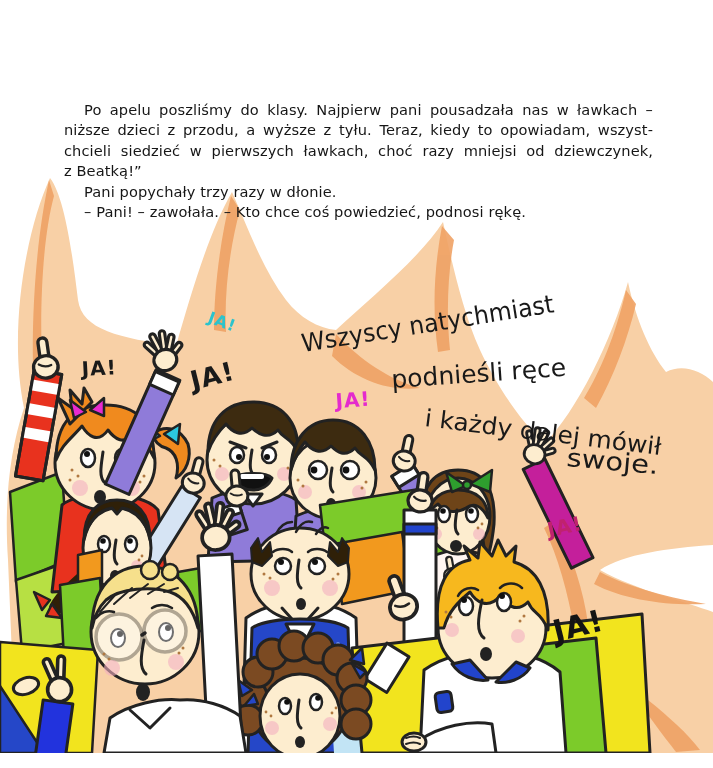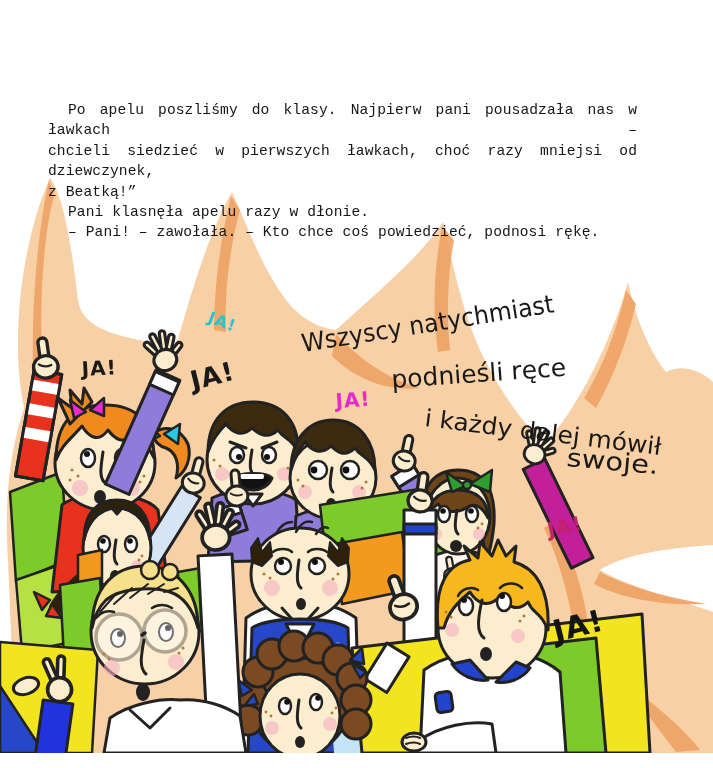--- a/index.html
+++ b/index.html
@@ -1,19 +1,19 @@
 <!DOCTYPE html>
 <html><head>
 <meta charset="utf-8">
 <style>
   html,body{margin:0;padding:0;background:#ffffff;}
   body{width:713px;height:768px;position:relative;overflow:hidden;font-family:"DejaVu Sans",sans-serif;}
   .canvas{position:absolute;left:0;top:0;z-index:1;}
-  .story{position:absolute;left:48px;top:100px;width:589px;z-index:3;color:#161616;
-         font-size:14.6px;line-height:20.4px;letter-spacing:0.1px;font-family:Liberation Mono, monospace;}
+  .story{position:absolute;left:64px;top:100px;width:589px;z-index:3;color:#161616;
+         font-size:14.6px;line-height:20.4px;letter-spacing:0.1px;}
   .story .j{text-align:justify;text-align-last:justify;}
   .story .ind{text-indent:20px;}
   .hw{fill:#191919;font-family:"DejaVu Sans",sans-serif;}
   .ja{font-weight:bold;font-family:"DejaVu Sans",sans-serif;letter-spacing:1px;}
 </style>
 </head>
 <body>
 
 <svg class="canvas" width="713" height="768" viewBox="0 0 713 768" xmlns="http://www.w3.org/2000/svg">
   <defs>
@@ -449,17 +449,18 @@
     <text class="ja" x="82" y="376" font-size="20" transform="rotate(-3 82 376)" fill="#1A1A1A">JA!</text>
     <text class="ja" x="193" y="390" font-size="26" transform="rotate(-14 193 390)" fill="#1A1A1A">JA!</text>
     <text class="ja" x="336" y="408" font-size="20" transform="rotate(-4 336 408)" fill="#E42ACD">JA!</text>
     <text class="ja" x="549" y="537" font-size="20" transform="rotate(-12 549 537)" fill="#C0226E">JA!</text>
     <text class="ja" x="556" y="642" font-size="30" transform="rotate(-14 556 642)" fill="#141414">JA!</text>
   </g>
 </svg>
 
 <div class="story">
   <div class="j ind">Po apelu poszliśmy do klasy. Najpierw pani pousadzała nas w ławkach –</div>
+  <div class="j">niższe dzieci z przodu, a wyższe z tyłu. Teraz, kiedy to opowiadam, wszyst-</div>
   <div class="j">chcieli siedzieć w pierwszych ławkach, choć razy mniejsi od dziewczynek,</div>
   <div>z Beatką!”</div>
-  <div class="ind">Pani klasnęła apelu razy w dłonie.</div>
+  <div class="ind">Pani popychały trzy razy w dłonie.</div>
   <div class="ind">– Pani! – zawołała. – Kto chce coś powiedzieć, podnosi rękę.</div>
 </div>
 
 </body></html>

